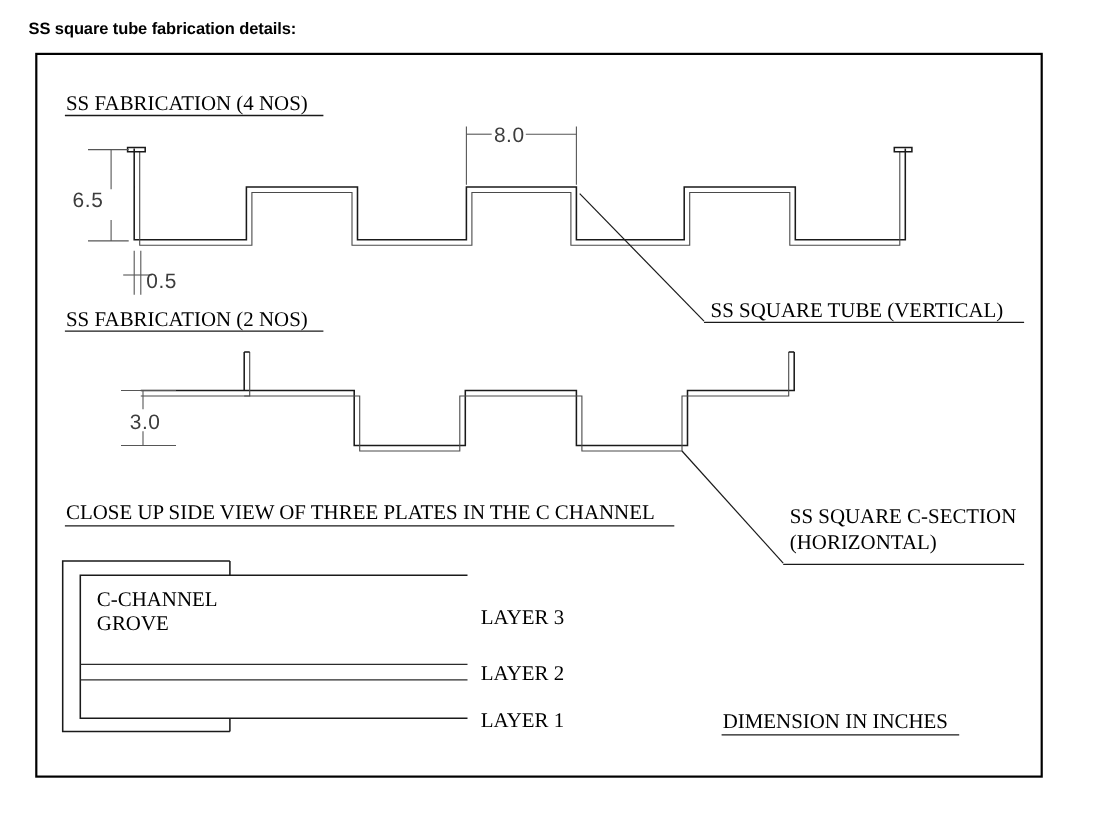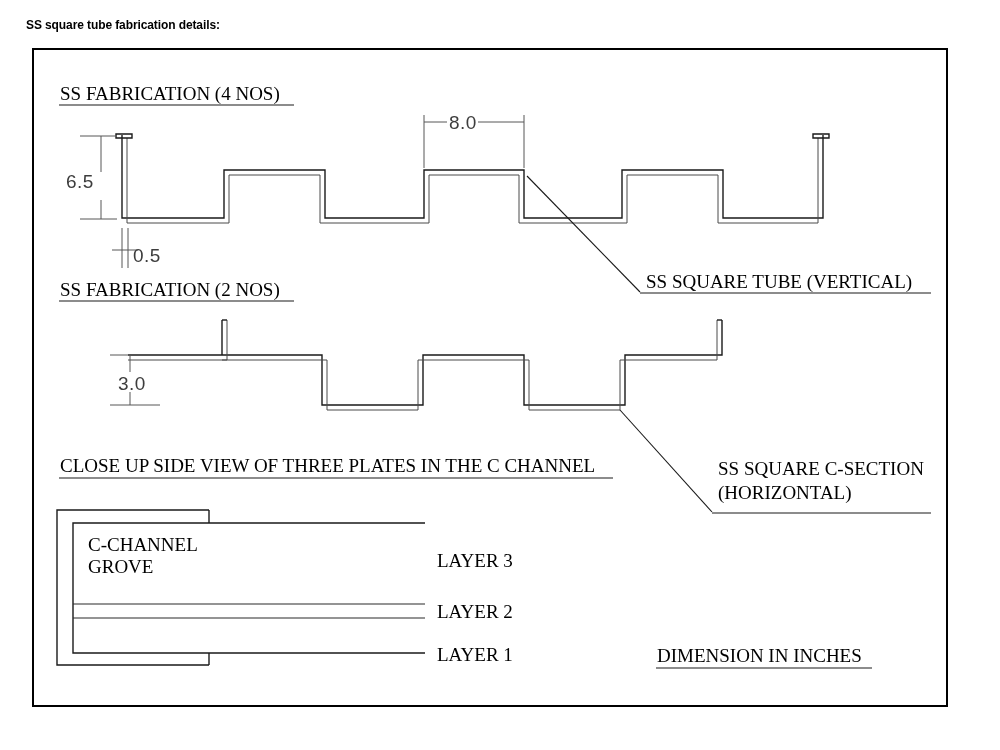--- a/index.html
+++ b/index.html
@@ -21,21 +21,21 @@
     background: #ffffff;
     overflow: hidden;
   }
   
   #doc-title {
     position: absolute;
     left: 26px;
     top: 18px;
     font-family: "Liberation Sans", "DejaVu Sans", sans-serif;
     font-weight: bold;
-    font-size: 12px;
+    font-size: 15px;
     letter-spacing: -0.1px;
     color: #000000;
     white-space: nowrap;
   }
   
   #drawing-frame {
     position: absolute;
     left: 32px;
     top: 48px;
     width: 916px;

